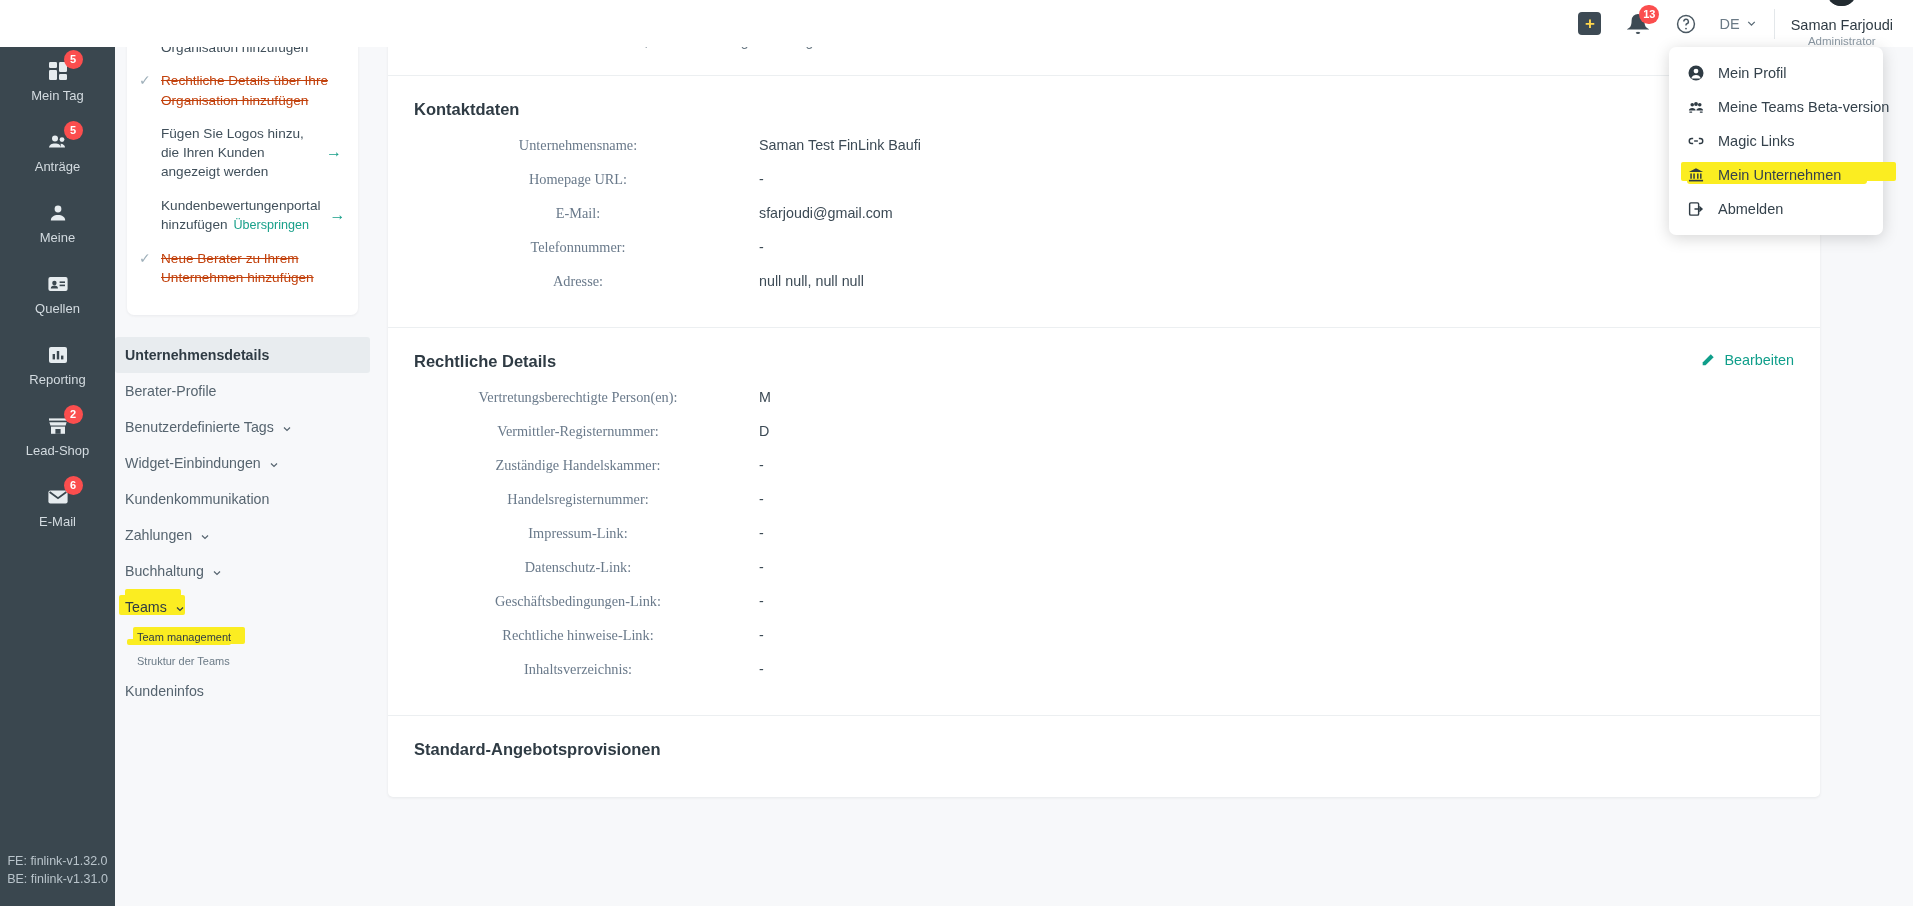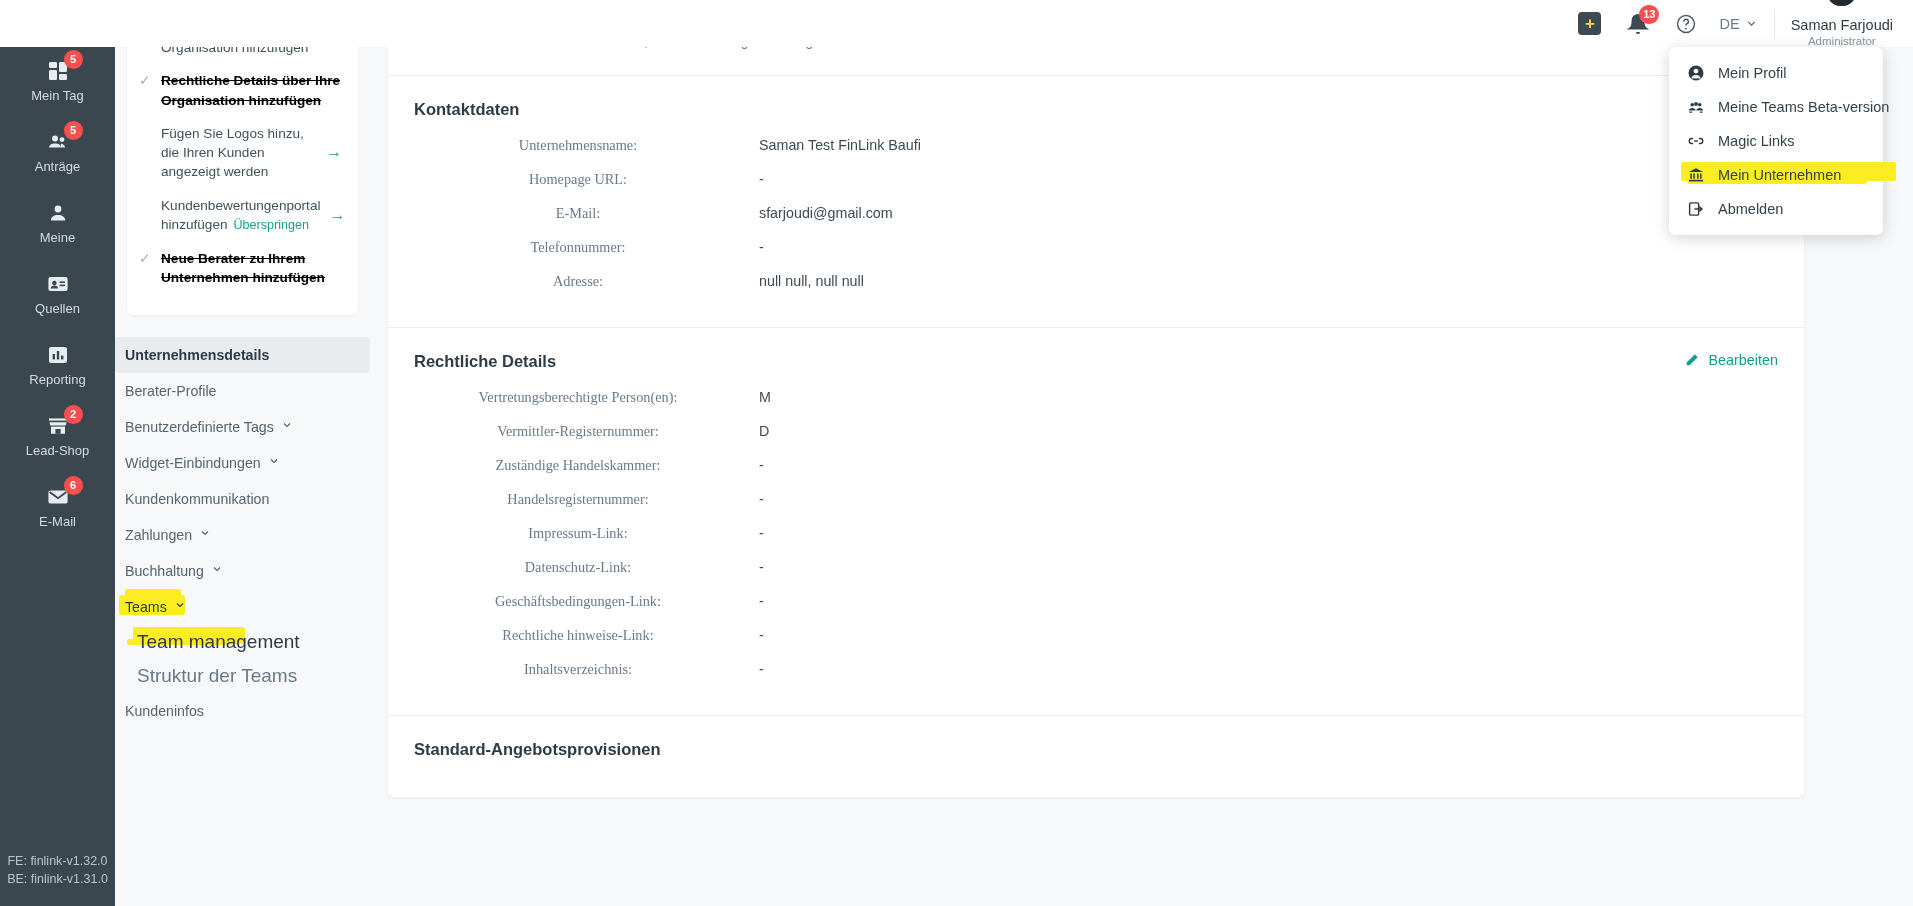--- a/index.html
+++ b/index.html
@@ -121,42 +121,42 @@
     box-shadow: 0 1px 3px rgba(16,24,32,.06);
     position: relative; top: -14px;
   }
   .chk-row {
     display: flex; align-items: flex-start; gap: 9px;
     font-size: 13.6px; line-height: 1.42; color: #41505b;
     padding: 7px 0; position: relative;
   }
   .chk-mark { width: 13px; flex: none; color: #9fb0ba; font-size: 14px; line-height: 1.3; }
   .chk-text { flex: 1; }
-  .chk-row.done .chk-text { text-decoration: line-through; color: #000000; font-weight: bold; }
+  .chk-row.done .chk-text { text-decoration: line-through; color: #c2410c; }
   .chk-skip { color: #19a08a; font-size: 12.6px; margin-left: 6px; cursor: pointer; }
   .chk-arrow { color: #19a08a; font-size: 16px; flex: none; align-self: center; cursor: pointer; }
 
   .nav-list { margin-top: 8px; }
   .nav-item {
-    display: flex; align-items: flex-start; gap: 7px;
+    display: flex; align-items: flex-end; gap: 7px;
     padding: 10px 32px 10px 10px; margin: 0 0px;
     font-size: 14.2px; color: #56646f; cursor: pointer; position: relative;
   }
   .nav-item.active { background: #e8ecef; color: #2f3b44; font-weight: 600; border-radius: 3px; }
   .nav-item .chev { width: 12px; height: 12px; color: #56646f; }
   .nav-sub {
-    font-size: 19px; color: #6b7a86; padding: 6px 14px 6px 22px;
+    font-size: 11px; color: #6b7a86; padding: 6px 14px 6px 22px;
     cursor: pointer; position: relative; display: inline-block;
   }
   .nav-sub-wrap { display: block; }
 
   
   .main {
     position: absolute; left: 370px; top: 31px; right: 0; bottom: 0;
-    overflow: hidden; background: #f7f8fa; padding: 0 16px 0 0;
+    overflow: hidden; background: #f7f8fa; padding: 0 0 0 0;
   }
   .panel {
     background: #fff; margin: 0 93px 0 18px;
     border-radius: 5px;
     box-shadow: 0 1px 3px rgba(16,24,32,.07);
   }
   .panel-intro {
     padding: 0 26px 22px 26px; color: #6d7c87; font-size: 14px; line-height: 1.55;
   }
   .sect {

